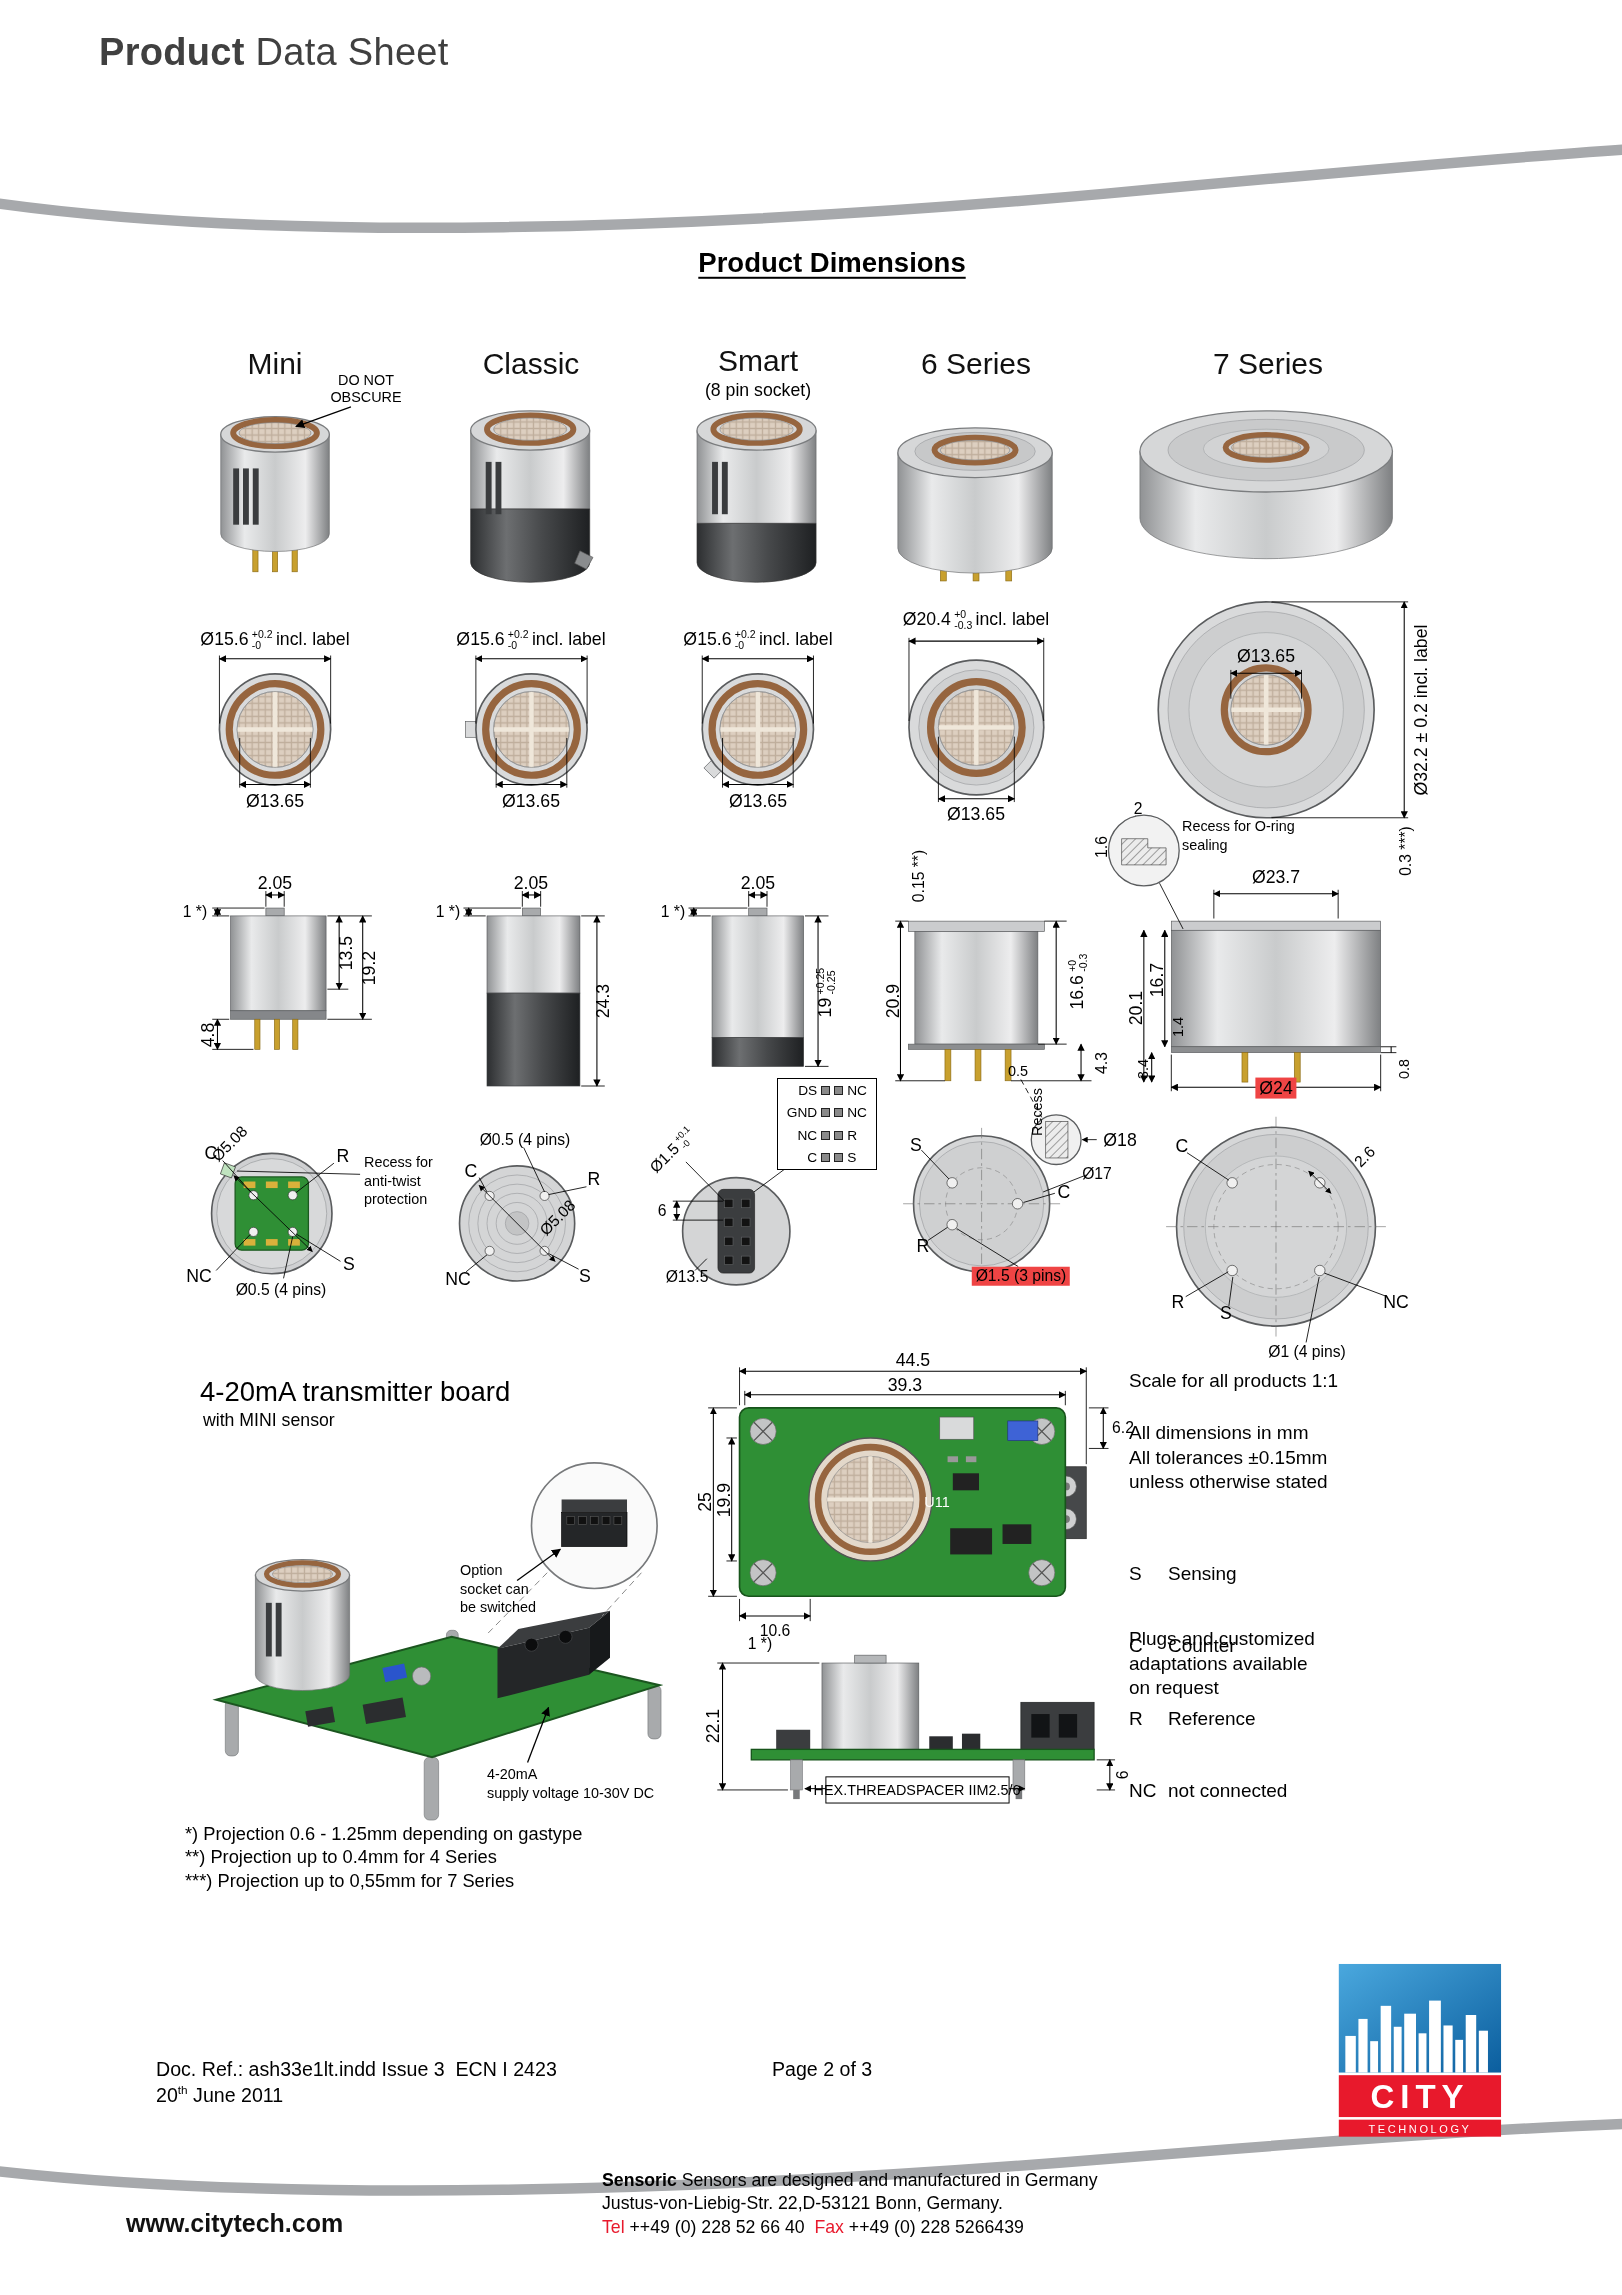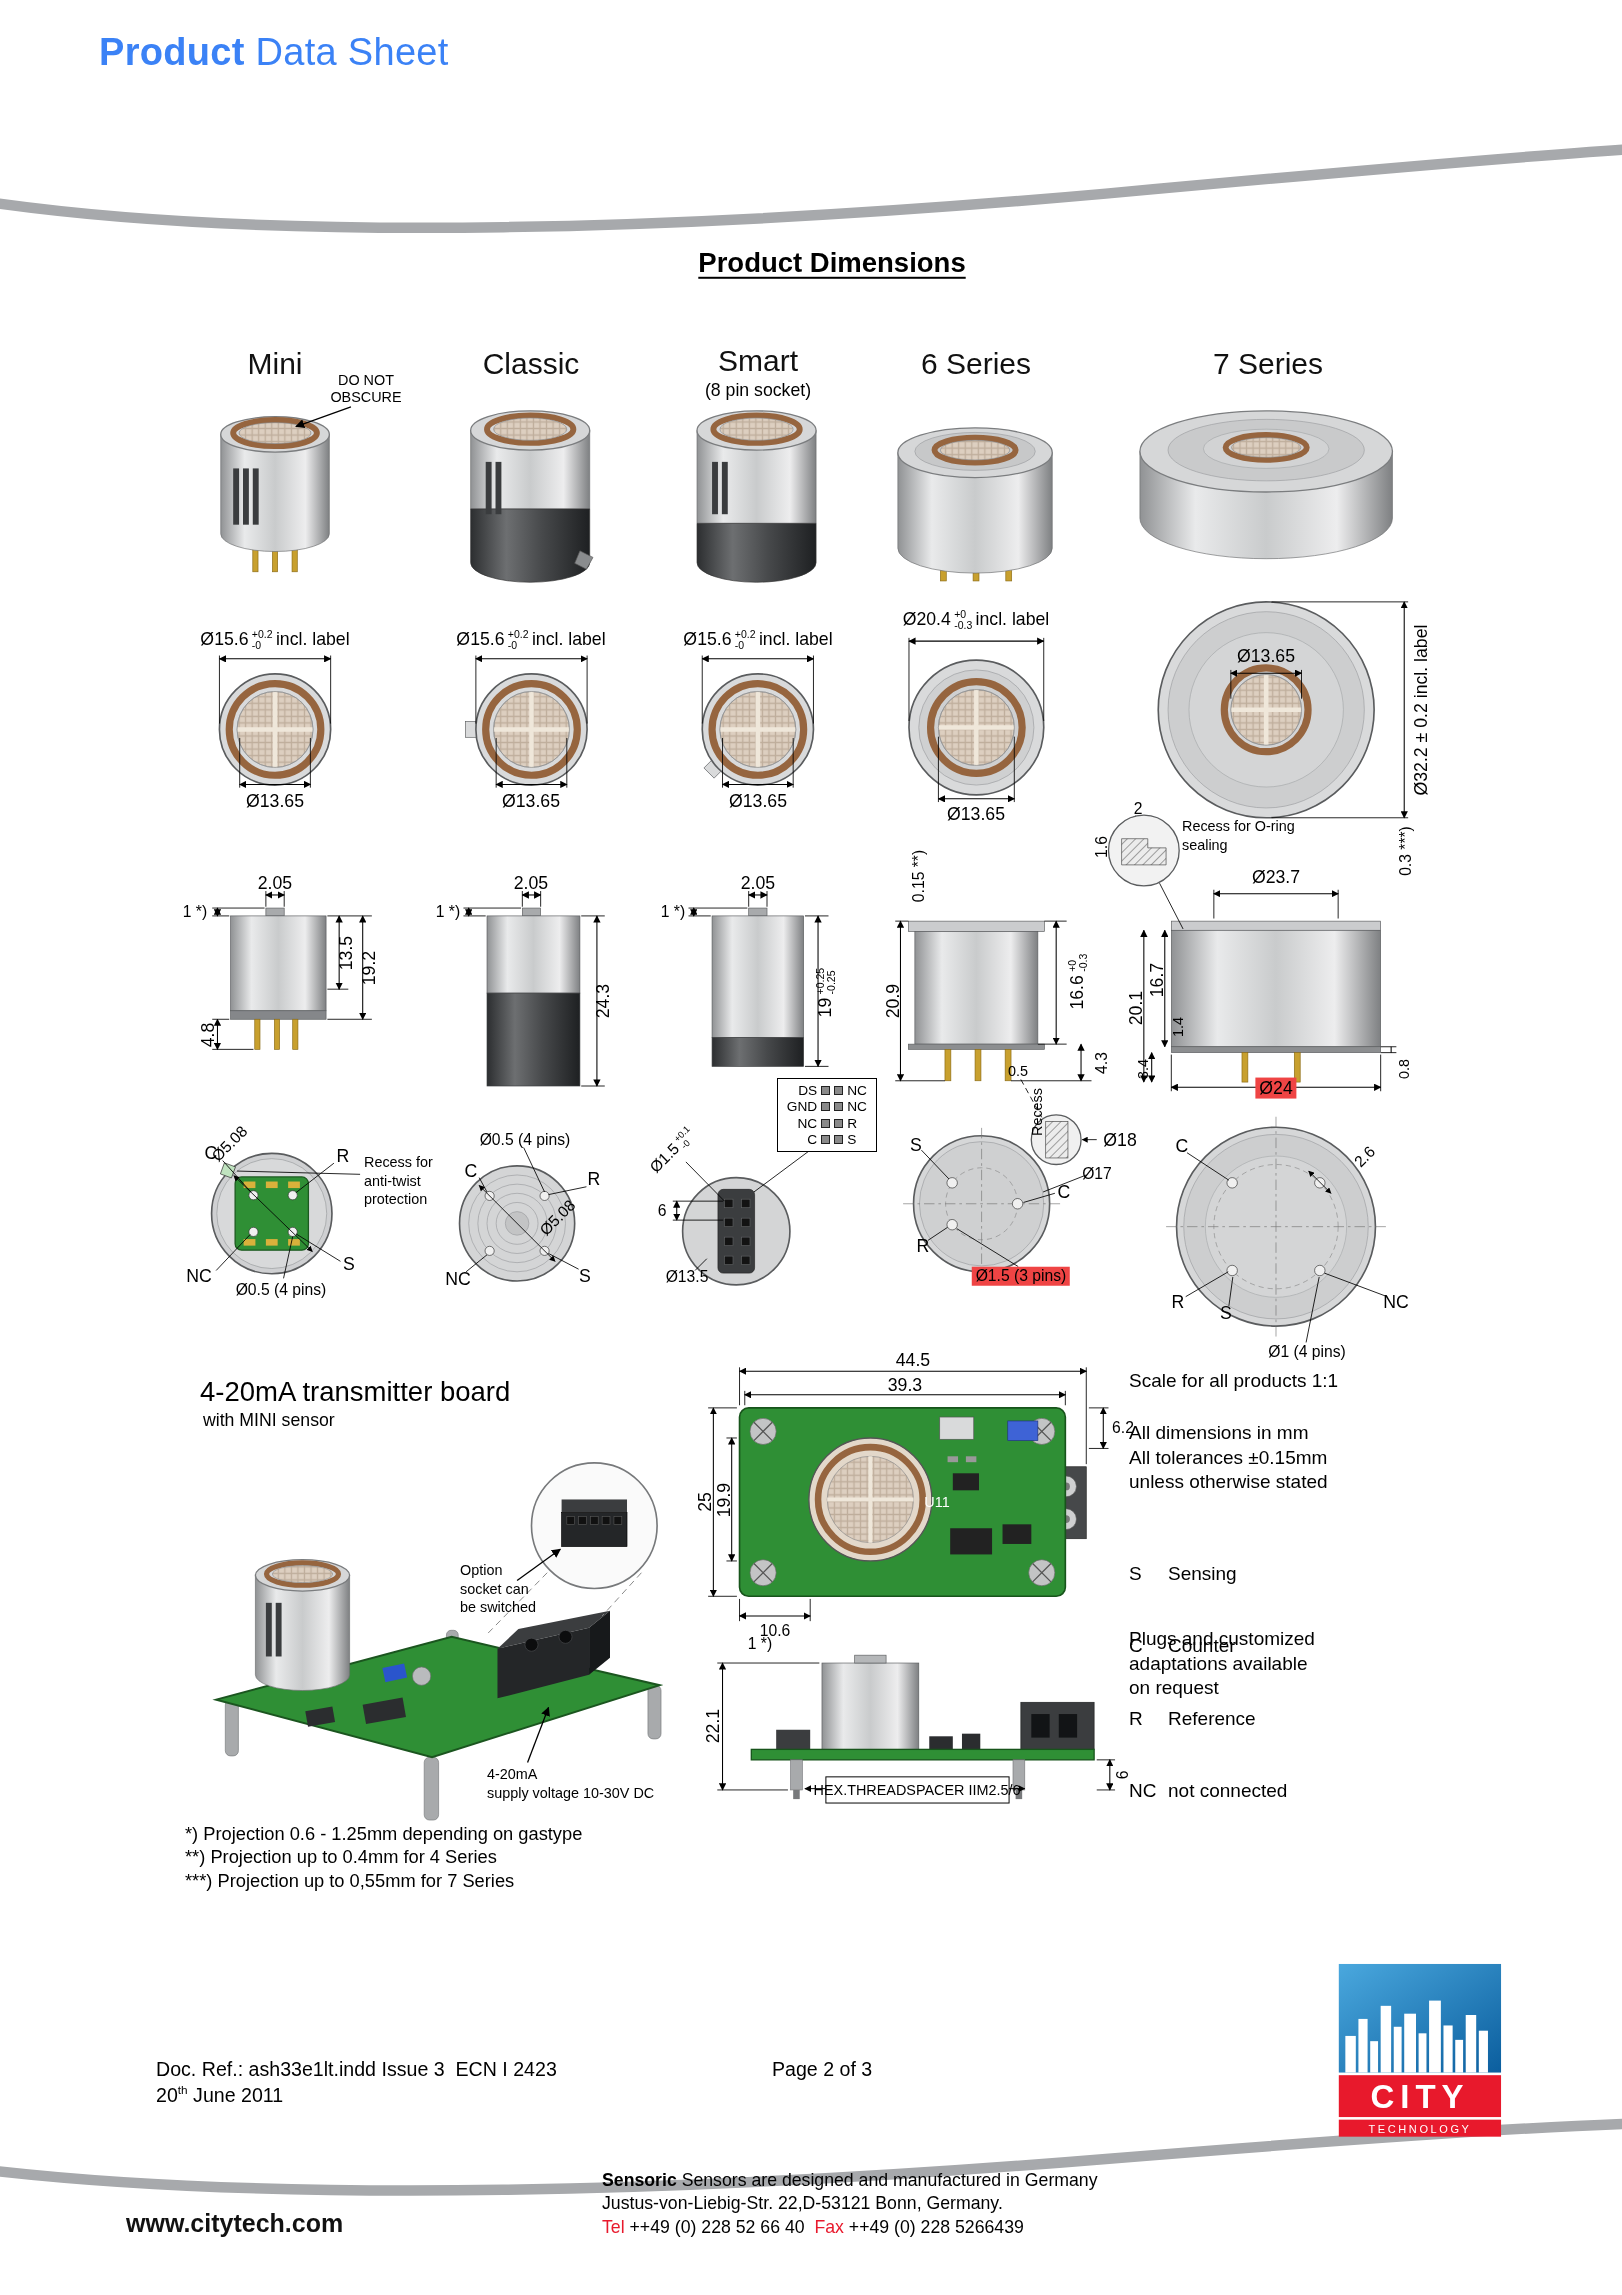--- a/index.html
+++ b/index.html
@@ -8,25 +8,25 @@
   svg{position:absolute;left:0;top:0}
   .t{position:absolute;transform:translate(-50%,-50%);font-size:17.7px;white-space:pre;text-align:center;line-height:1.18}
   .tl{position:absolute;font-size:18.3px;white-space:pre;line-height:1.3}
   .v{transform:translate(-50%,-50%) rotate(-90deg)}
   .d45{transform:translate(-50%,-50%) rotate(-45deg)}
   .f22{font-size:14.4px}.f24{font-size:15.7px}.f27{font-size:17.7px}.f29{font-size:19px}.f30{font-size:19.6px}
   .bg{background:#ef4444;padding:0 3.9px}
   .name{font-size:30px;color:#111}
   .pt{font-size:27.5px;font-weight:bold;text-decoration:underline;text-underline-offset:4.6px}
   .tol{display:inline-flex;flex-direction:column;font-size:10.5px;line-height:1.05;vertical-align:middle;text-align:left;margin:0 3.3px}
-  #brand{position:absolute;left:99px;top:31px;font-size:38px;color:#3b82f6;letter-spacing:0.3px}
+  #brand{position:absolute;left:99px;top:31px;font-size:38px;color:#404040;letter-spacing:0.3px}
   #brand b{font-weight:bold}
   .legend-row{display:flex;font-size:19px;line-height:1.32}
   .lk{width:39px}
-  .pin-table{position:absolute;border:1.3px solid #000;background:#fff;padding:3.3px 5.2px;display:flex;flex-direction:column;gap:0;font-size:13.7px}
+  .pin-table{position:absolute;border:1.3px solid #000;background:#fff;padding:3.3px 5.2px;display:flex;flex-direction:column;gap:6px;font-size:13.7px}
   .ptr{display:flex;align-items:center;gap:3.9px;height:16.4px}
   .ptl{width:34px;text-align:right}
   .ptr2{width:23.6px;text-align:left}
   .sq{width:9.2px;height:9.2px;background:#8a8a8a;border:1.3px solid #222;display:inline-block}
   .red{color:#e8192c}
   .wrap{white-space:normal}
 </style>
 </head>
 <body>
 

